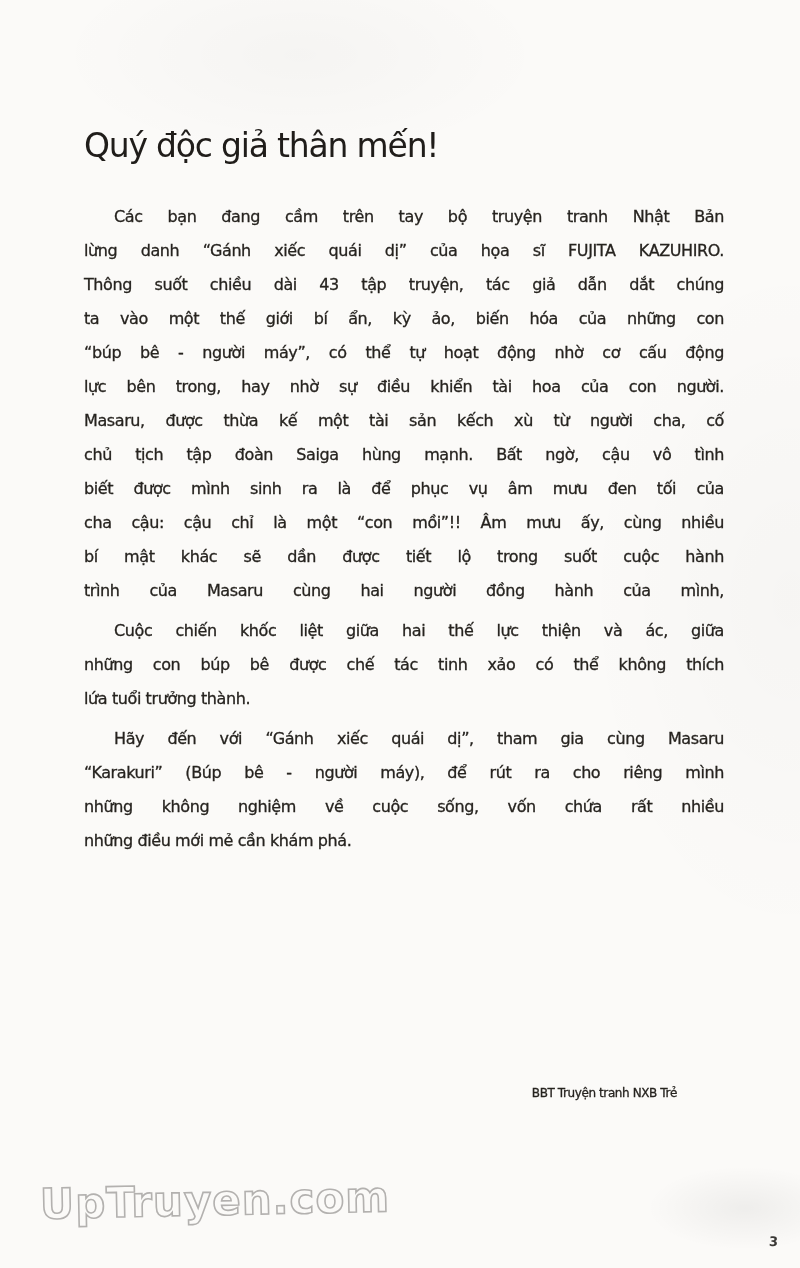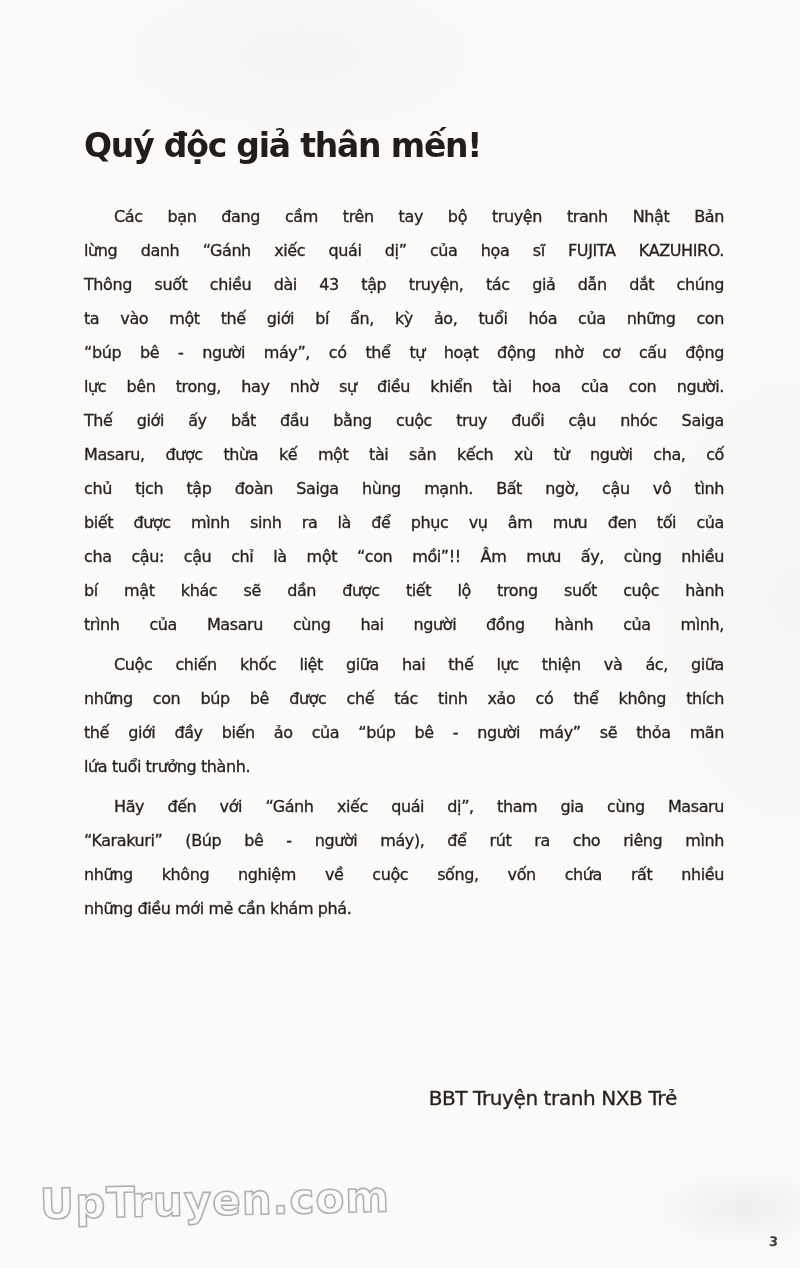--- a/index.html
+++ b/index.html
@@ -17,42 +17,42 @@
       radial-gradient(140px 60px at 745px 1208px, rgba(0,0,0,0.05), transparent 70%),
       radial-gradient(350px 150px at 300px 55px, rgba(0,0,0,0.022), transparent 70%),
       radial-gradient(300px 500px at 790px 600px, rgba(0,0,0,0.018), transparent 70%),
       #fbfaf8;
   }
   .title {
     position: absolute;
     left: 84px; top: 126px;
     margin: 0;
     font-size: 33px;
-    font-weight: bold;
+    font-weight: normal;
     letter-spacing: -1.2px;
     line-height: 1.2;
     color: #201d1a;
   }
   .body {
     position: absolute;
     left: 84px; top: 200px;
     width: 640px;
     font-size: 16px;
     letter-spacing: -0.4px;
     line-height: 34px;
     -webkit-text-stroke: 0.3px #26231f;
   }
   .paragraph { margin: 0 0 6px 0; }
   .line { text-align: justify; text-align-last: justify; }
   .line.last { text-align-last: auto; }
   .line.first { text-indent: 30px; }
   .signature {
     position: absolute;
     right: 123px; top: 1086px;
-    font-size: 20px;
+    font-size: 12px;
     letter-spacing: -0.4px;
     -webkit-text-stroke: 0.3px #26231f;
     color: #26231f;
   }
   .watermark {
     position: absolute;
     left: 40px; top: 1176px;
     font-size: 42px;
     font-weight: bold;
     letter-spacing: 1px;
@@ -72,35 +72,33 @@
 </head>
 <body>
 
 <div class="page">
   <h1 class="title">Quý độc giả thân mến!</h1>
   <div class="body">
       <div class="paragraph">
         <div class="line first">Các bạn đang cầm trên tay bộ truyện tranh Nhật Bản</div>
         <div class="line">lừng danh “Gánh xiếc quái dị” của họa sĩ FUJITA KAZUHIRO.</div>
         <div class="line">Thông suốt chiều dài 43 tập truyện, tác giả dẫn dắt chúng</div>
-        <div class="line">ta vào một thế giới bí ẩn, kỳ ảo, tuổi hóa của những con</div>
+        <div class="line">ta vào một thế giới bí ẩn, kỳ ảo, biến hóa của những con</div>
         <div class="line">“búp bê - người máy”, có thể tự hoạt động nhờ cơ cấu động</div>
         <div class="line">lực bên trong, hay nhờ sự điều khiển tài hoa của con người.</div>
-        <div class="line">Thế giới ấy bắt đầu bằng cuộc truy đuổi cậu nhóc Saiga</div>
         <div class="line">Masaru, được thừa kế một tài sản kếch xù từ người cha, cố</div>
         <div class="line">chủ tịch tập đoàn Saiga hùng mạnh. Bất ngờ, cậu vô tình</div>
         <div class="line">biết được mình sinh ra là để phục vụ âm mưu đen tối của</div>
         <div class="line">cha cậu: cậu chỉ là một “con mồi”!! Âm mưu ấy, cùng nhiều</div>
         <div class="line">bí mật khác sẽ dần được tiết lộ trong suốt cuộc hành</div>
         <div class="line">trình của Masaru cùng hai người đồng hành của mình,</div>
       </div>
       <div class="paragraph">
         <div class="line first">Cuộc chiến khốc liệt giữa hai thế lực thiện và ác, giữa</div>
         <div class="line">những con búp bê được chế tác tinh xảo có thể không thích</div>
-        <div class="line">thế giới đầy biến ảo của “búp bê - người máy” sẽ thỏa mãn</div>
         <div class="line last">lứa tuổi trưởng thành.</div>
       </div>
       <div class="paragraph">
         <div class="line first">Hãy đến với “Gánh xiếc quái dị”, tham gia cùng Masaru</div>
         <div class="line">“Karakuri” (Búp bê - người máy), để rút ra cho riêng mình</div>
         <div class="line">những  không nghiệm về cuộc sống, vốn chứa rất nhiều</div>
         <div class="line last">những điều mới mẻ cần khám phá.</div>
       </div>
     </div>
   <div class="signature">BBT Truyện tranh NXB Trẻ</div>

